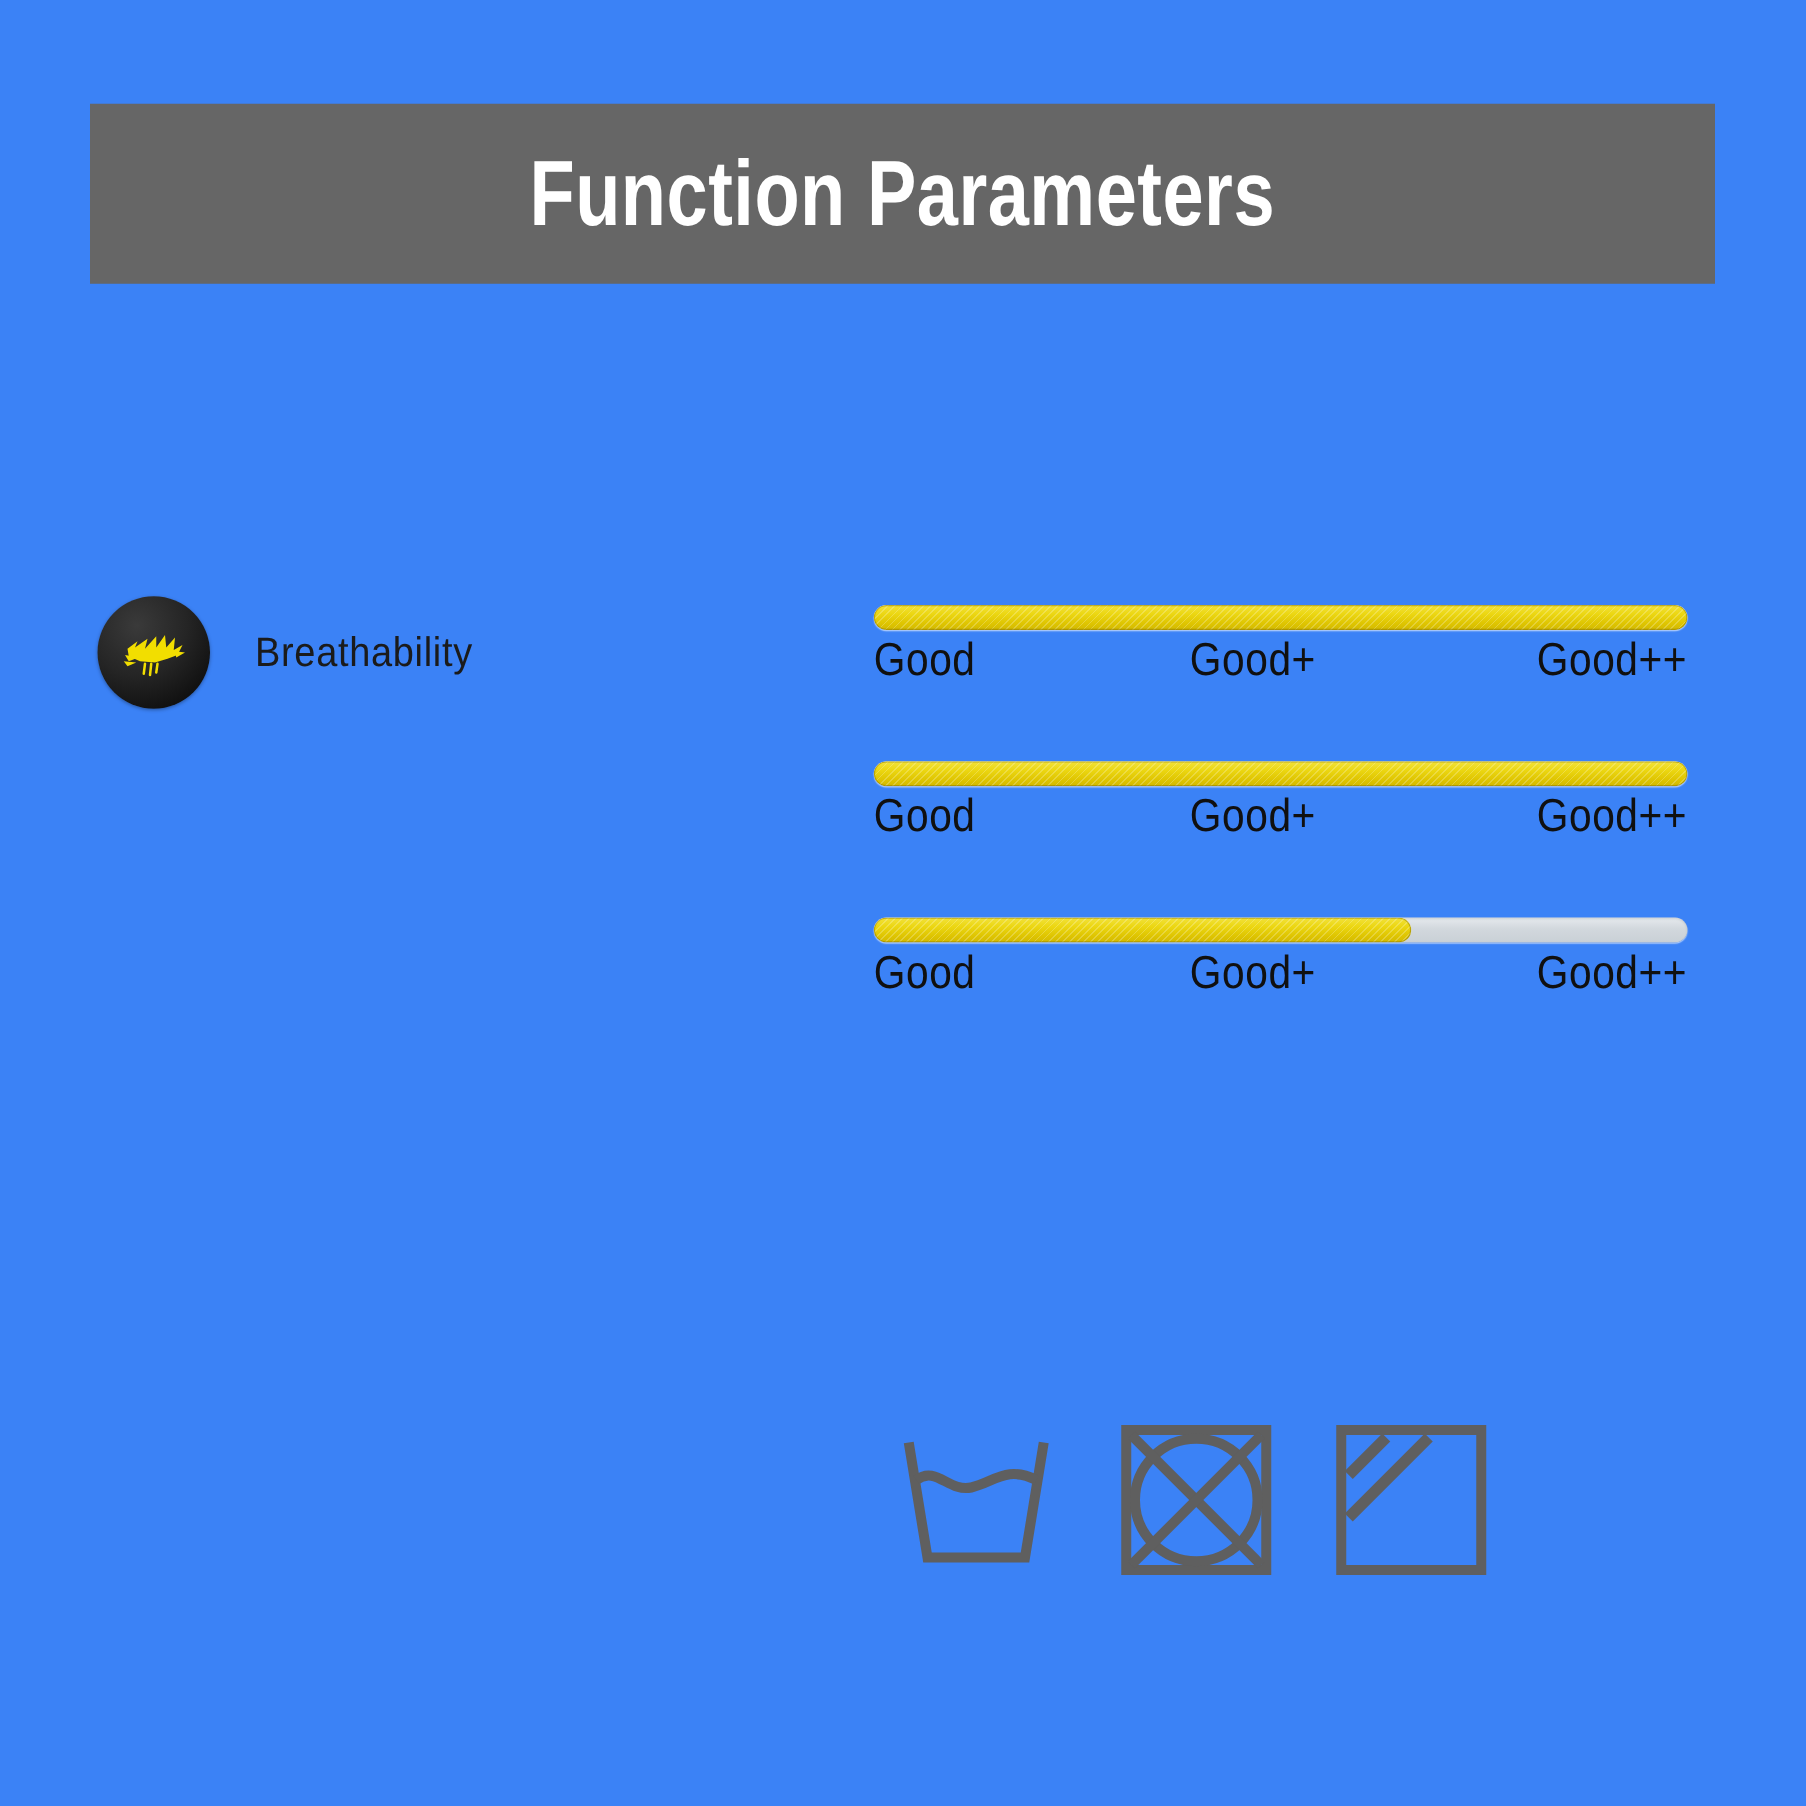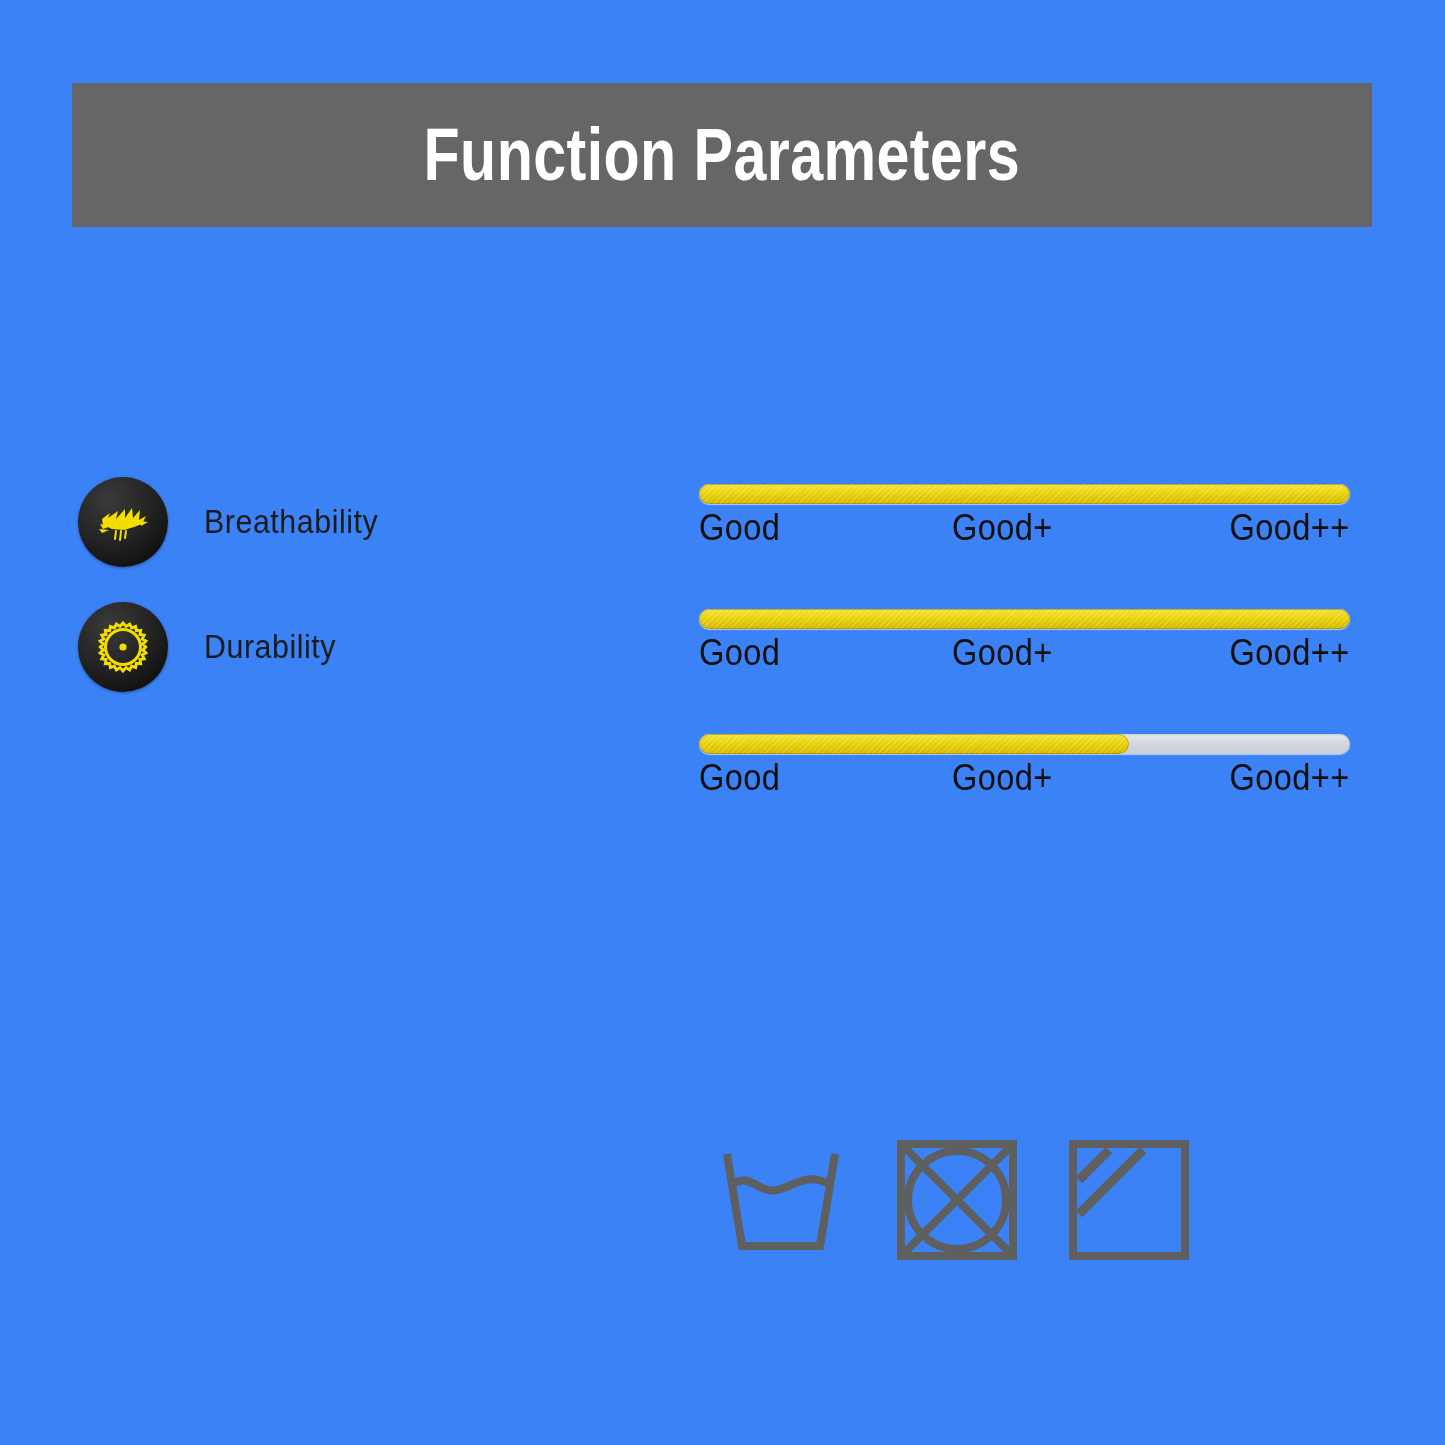--- a/index.html
+++ b/index.html
@@ -185,40 +185,20 @@
         </div>
         <div class="bar-scale">
           <div class="scale-label s0">Good</div>
           <div class="scale-label s1">Good+</div>
           <div class="scale-label s2">Good++</div>
         </div>
       </div>
     </div>
 
     <div class="param-row">
-      <div class="param-left" style="top:2px;">
-        <div class="icon-badge">
-          <svg width="58" height="58" viewBox="0 0 58 58" aria-hidden="true">
-            <g fill="none" stroke="#F2DE00" stroke-width="3">
-              <path d="M29 5
-                       L32.0 8.4 L35.6 6.1 L37.6 9.9 L41.6 8.5 L42.4 12.7 L46.6 12.3 L46.0 16.5
-                       L50.1 17.2 L48.2 21.0 L51.8 23.1 L48.8 26.1 L51.6 29.0 L48.8 31.9
-                       L51.8 34.9 L48.2 37.0 L50.1 40.8 L46.0 41.5 L46.6 45.7 L42.4 45.3
-                       L41.6 49.5 L37.6 48.1 L35.6 51.9 L32.0 49.6 L29 53 L26.0 49.6
-                       L22.4 51.9 L20.4 48.1 L16.4 49.5 L15.6 45.3 L11.4 45.7 L12.0 41.5
-                       L7.9 40.8 L9.8 37.0 L6.2 34.9 L9.2 31.9 L6.4 29.0 L9.2 26.1
-                       L6.2 23.1 L9.8 21.0 L7.9 17.2 L12.0 16.5 L11.4 12.3 L15.6 12.7
-                       L16.4 8.5 L20.4 9.9 L22.4 6.1 L26.0 8.4 Z"></path>
-              <circle cx="29" cy="29" r="17.5"></circle>
-            </g>
-            <circle cx="29" cy="29" r="3.6" fill="#F2DE00"></circle>
-          </svg>
-        </div>
-        <div class="param-label">Durability</div>
-      </div>
       <div class="param-right" style="top:14px;">
         <div class="bar-track">
           <div class="bar-fill" style="width:100%"></div>
         </div>
         <div class="bar-scale">
           <div class="scale-label s0">Good</div>
           <div class="scale-label s1">Good+</div>
           <div class="scale-label s2">Good++</div>
         </div>
       </div>

